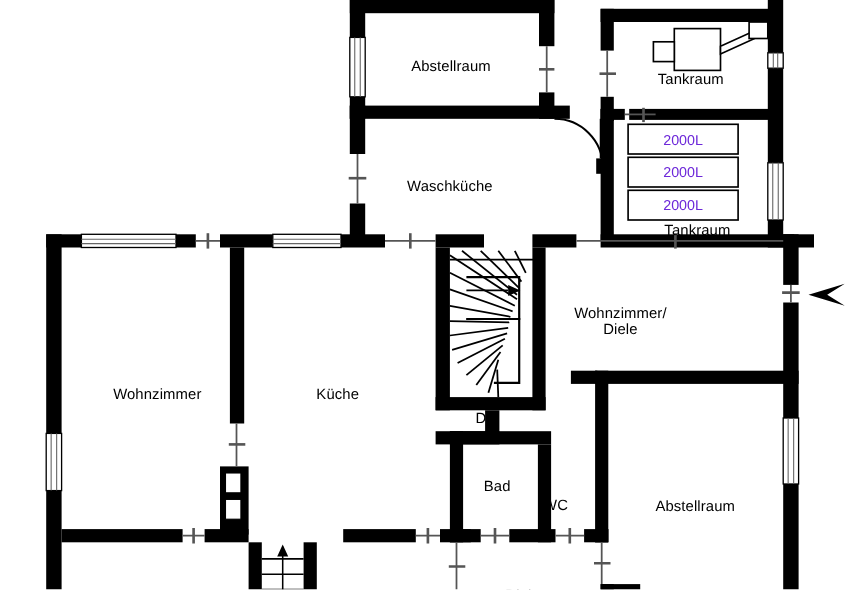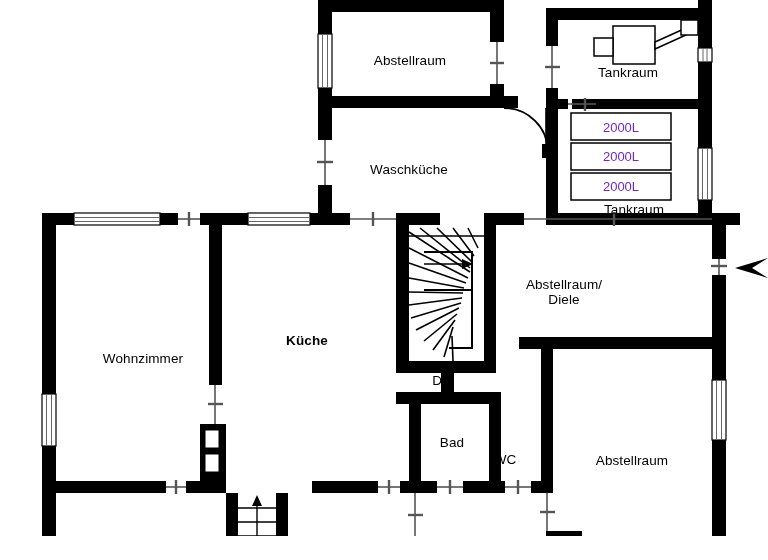--- a/index.html
+++ b/index.html
@@ -320,24 +320,24 @@
     <g>
       <path d="M 768 258 L 735 268 L 768 278 L 752 268 Z" fill="#000000"></path>
     </g>
 
   </svg>
 
   <div class="room-label" style="left:410px; top:60px;">Abstellraum</div>
   <div class="room-label" style="left:409px; top:169px;">Waschküche</div>
   <div class="room-label" style="left:628px; top:72px;">Tankraum</div>
   <div class="room-label" style="left:634px; top:209px;">Tankraum</div>
-  <div class="room-label" style="left:564px; top:292px;">Abstellraum/
+  <div class="room-label" style="left:564px; top:292px;">Wohnzimmer/
 Diele</div>
   <div class="room-label" style="left:143px; top:358px;">Wohnzimmer</div>
-  <div class="room-label" style="left:307px; top:340px;font-weight:bold;">Küche</div>
+  <div class="room-label" style="left:307px; top:358px;">Küche</div>
   <div class="room-label" style="left:443px; top:380px;">Du.</div>
   <div class="room-label" style="left:452px; top:442px;">Bad</div>
   <div class="room-label" style="left:505px; top:459px;">WC</div>
   <div class="room-label" style="left:632px; top:460px;">Abstellraum</div>
   <div class="room-label" style="left:475px; top:541px;">Diele</div>
 
   <div class="tank-label" style="left:621px; top:127px;">2000L</div>
   <div class="tank-label" style="left:621px; top:156px;">2000L</div>
   <div class="tank-label" style="left:621px; top:186px;">2000L</div>
 

